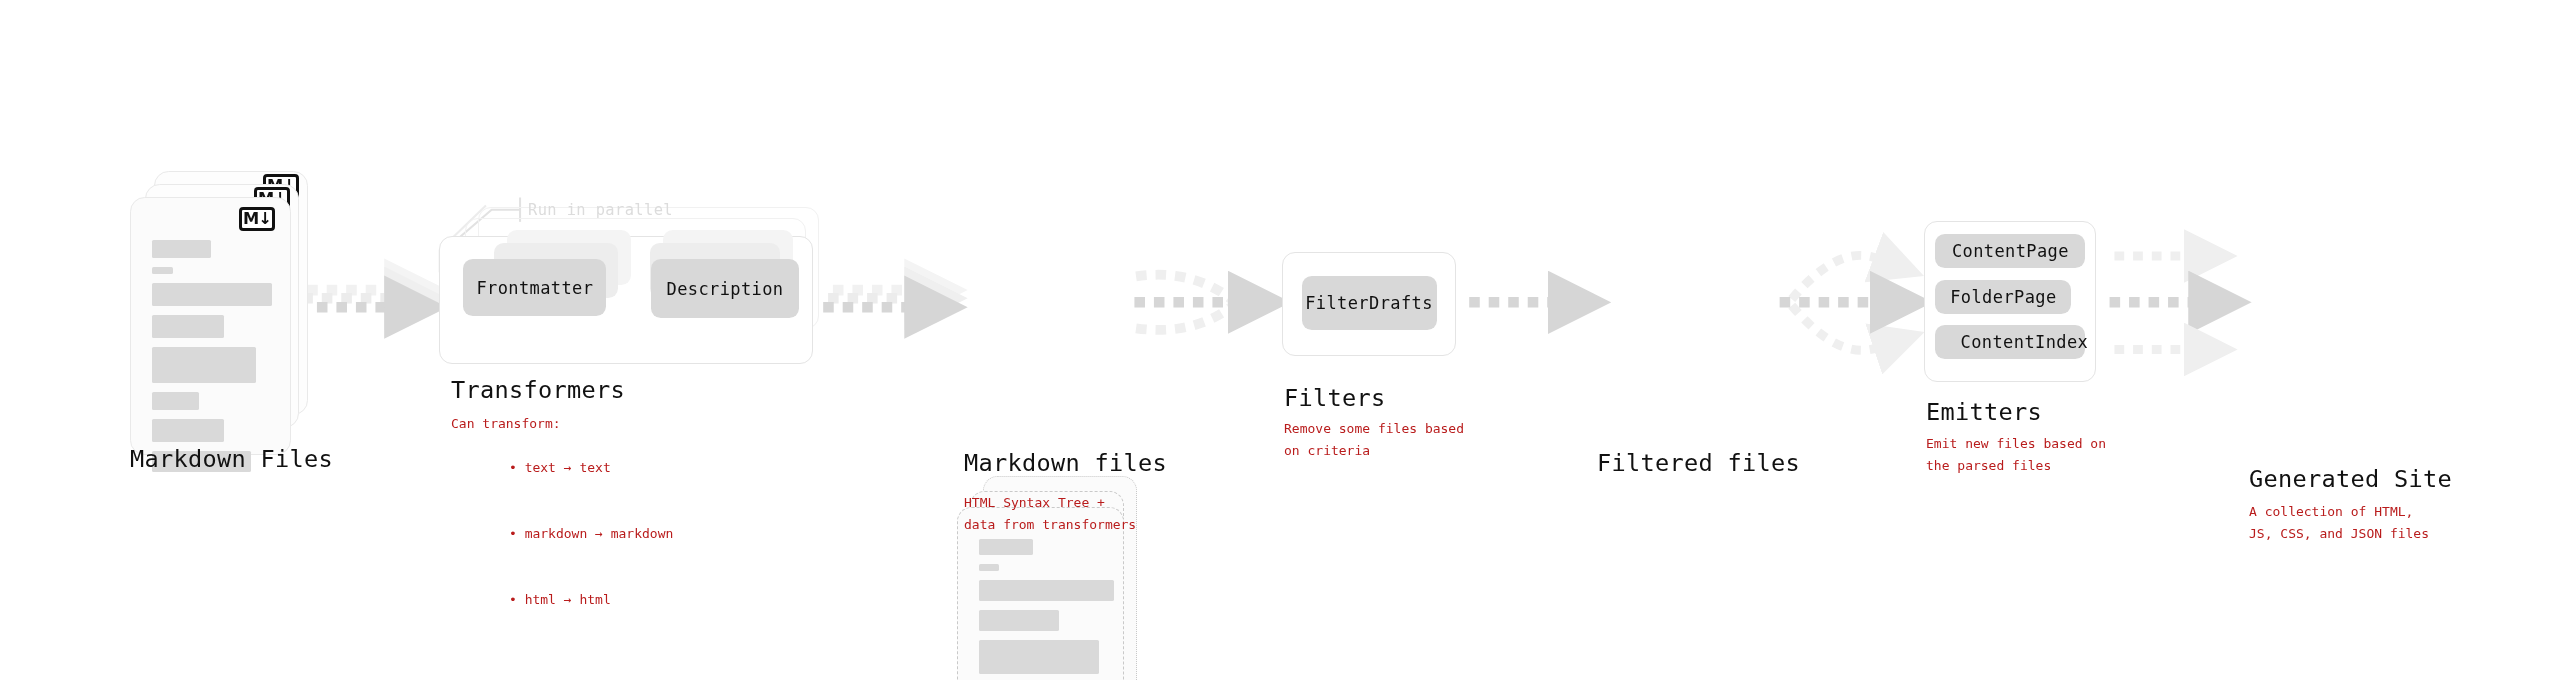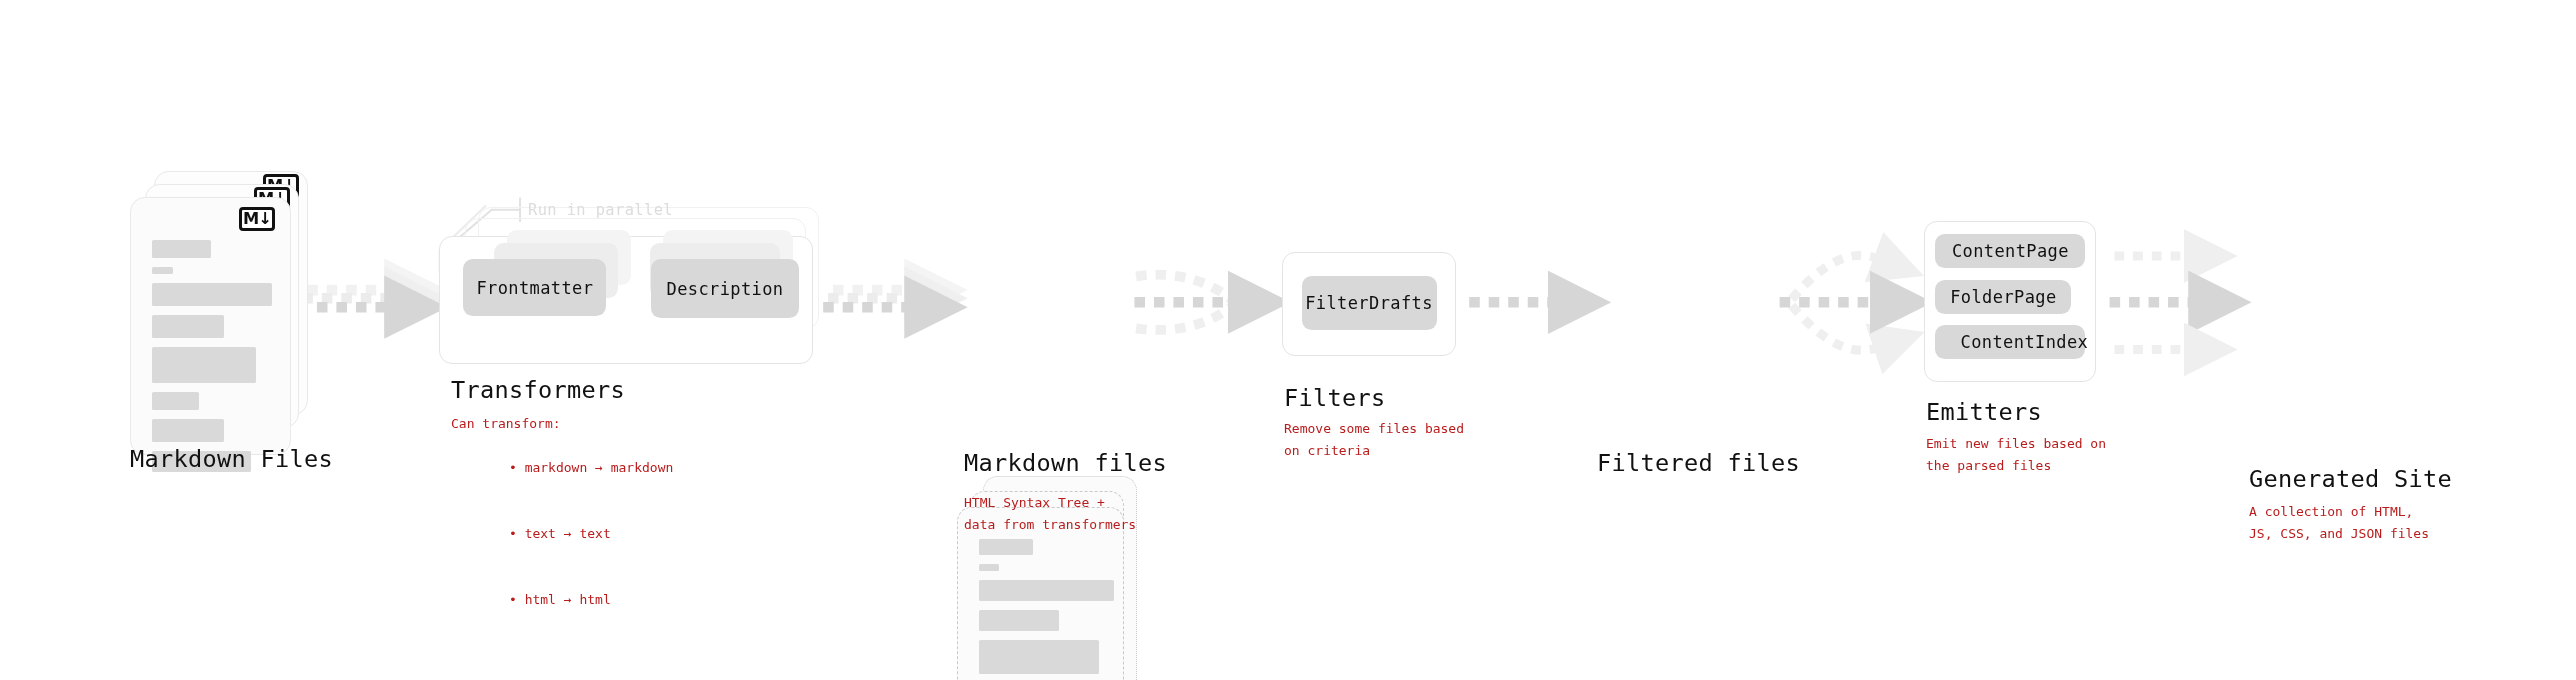--- a/index.html
+++ b/index.html
@@ -167,24 +167,24 @@
       <span>Description</span>
     </div>
   </div>
 
   <div class="parallel-label" style="left:528px;top:201px;">Run in parallel</div>
 
   <div class="title" style="left:451px;top:376px;">Transformers</div>
   <div class="sub" style="left:451px;top:413px;">Can transform:</div>
   <div class="node" style="left:462px;top:435px;">
     <div class="sub list" style="position:relative;left:0;top:0;">
+      <span>•&nbsp;</span><span>text → text</span>
+    </div>
+    <div class="sub list" style="position:relative;left:0;top:0;">
       <span>•&nbsp;</span><span>markdown → markdown</span>
-    </div>
-    <div class="sub list" style="position:relative;left:0;top:0;">
-      <span>•&nbsp;</span><span>text → text</span>
     </div>
     <div class="sub list" style="position:relative;left:0;top:0;">
       <span>•&nbsp;</span><span>html → html</span>
     </div>
   </div>
 
   <div class="node card-stack" style="left:957px;top:167px;width:203px;height:325px;">
     <div class="card dotted" style="left:26px;top:0px;width:154px;height:244px;"></div>
     <div class="card dashed" style="left:13px;top:14.6px;width:154px;height:244px;"></div>
     <div class="card dashed" style="left:0px;top:31px;width:167px;height:254px;">

